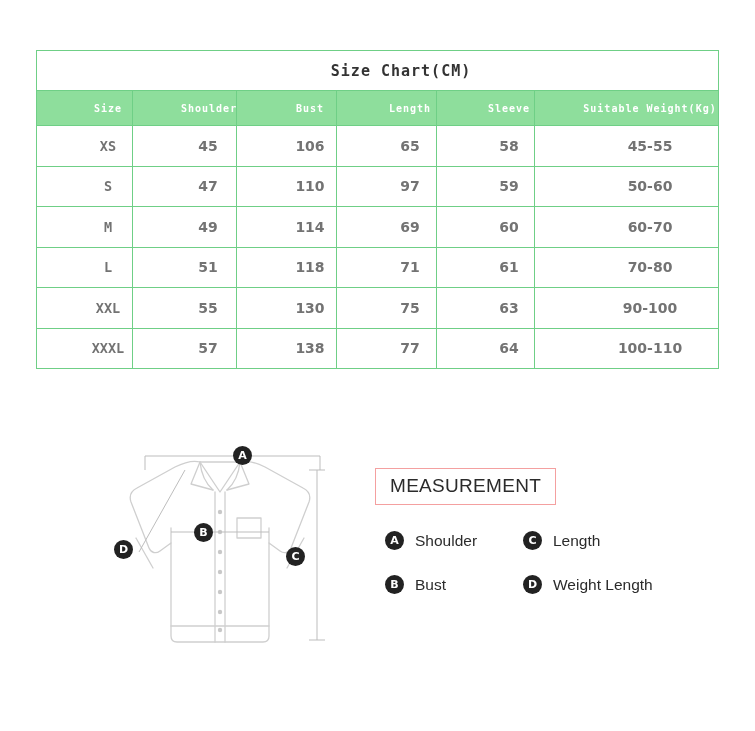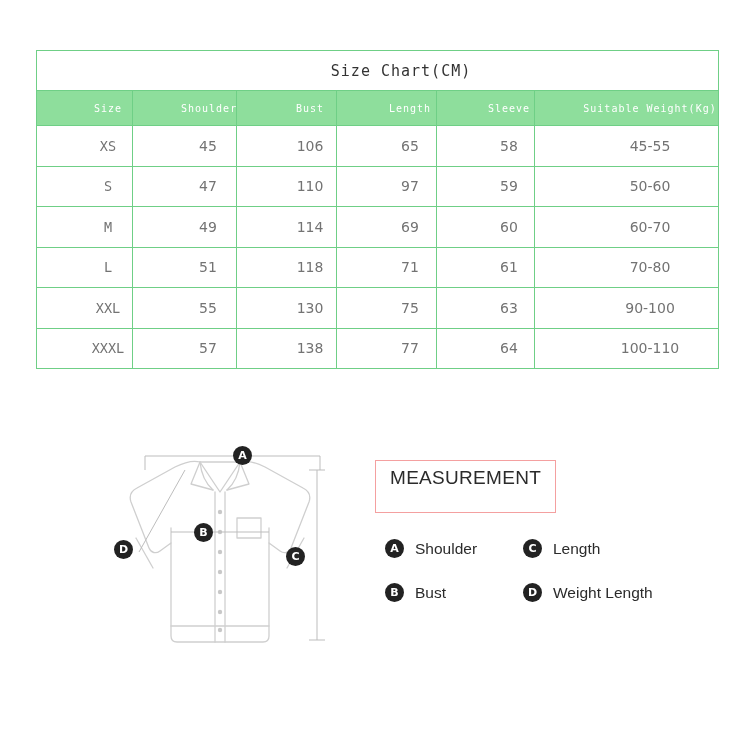--- a/index.html
+++ b/index.html
@@ -30,21 +30,21 @@
   }
   table.size-chart {
     width: 100%;
     border-collapse: collapse;
     table-layout: fixed;
   }
   table.size-chart td,
   table.size-chart th {
     border: 1px solid #6fcf86;
     text-align: center;
-    font-weight: normal;
+    font-weight: bold;
     font-family: "DejaVu Sans Mono", monospace;
     padding-left: 48px;
   }
   td.title-cell {
     height: 37px;
     font-size: 15px;
     color: #333333;
     letter-spacing: 1px;
   }
   tr.head-row td {
@@ -112,22 +112,23 @@
     left: 375px;
     top: 30px;
     width: 350px;
   }
   .panel-title {
     display: inline-block;
     border: 1.5px solid #f4a0a0;
     color: #2b2b2b;
     font-size: 19px;
     font-family: "Liberation Sans", sans-serif;
-    padding: 6px 14px 23px 14px;
+    padding: 6px 14px 7px 14px;
     letter-spacing: 0.3px;
+    margin-top: 8px;
   }
   .legend {
     margin-top: 26px;
     position: relative;
     width: 330px;
     height: 110px;
   }
   .legend-item {
     position: absolute;
     display: flex;

